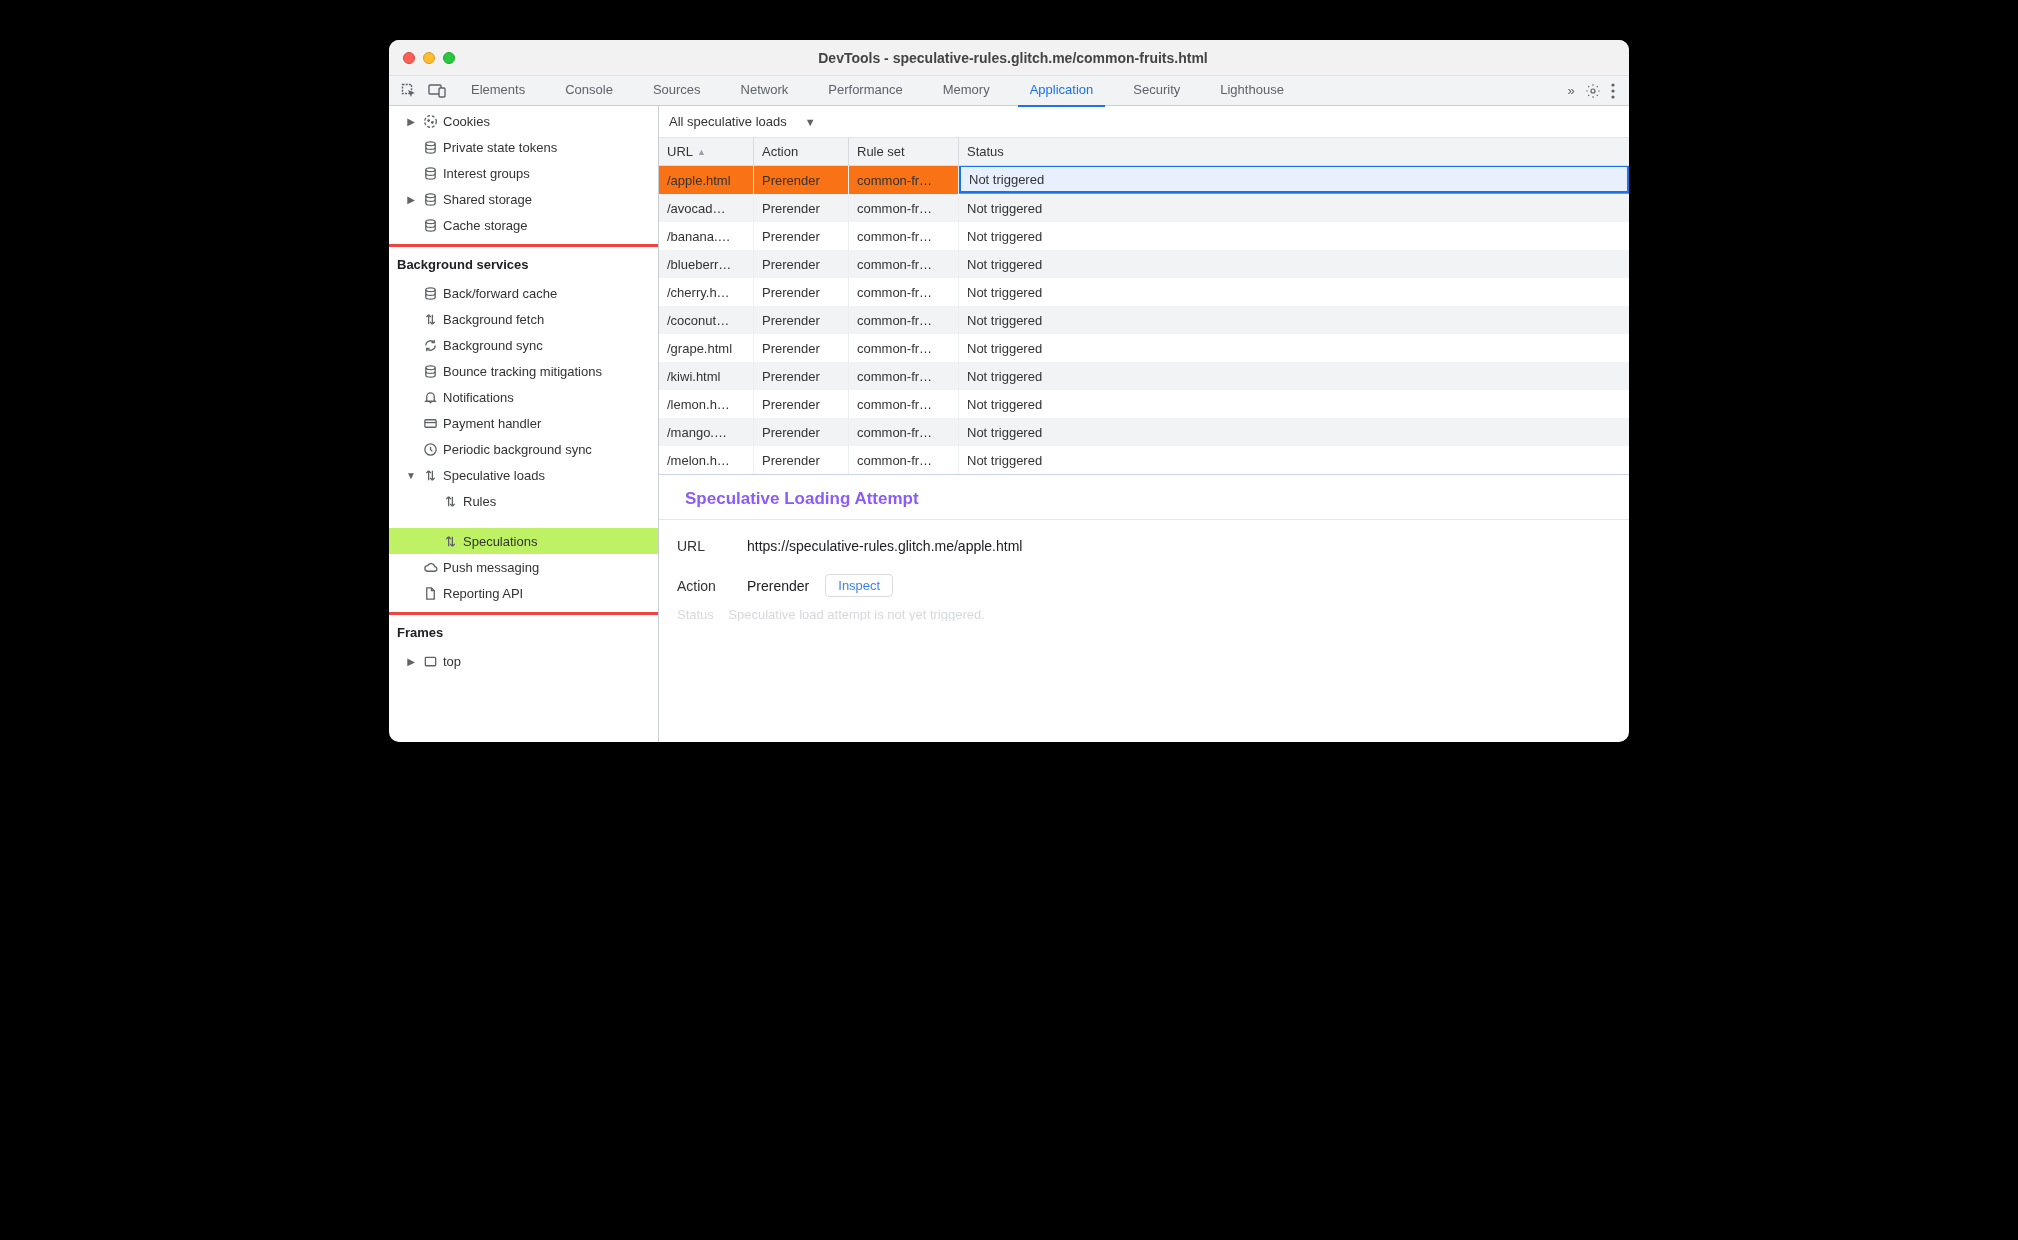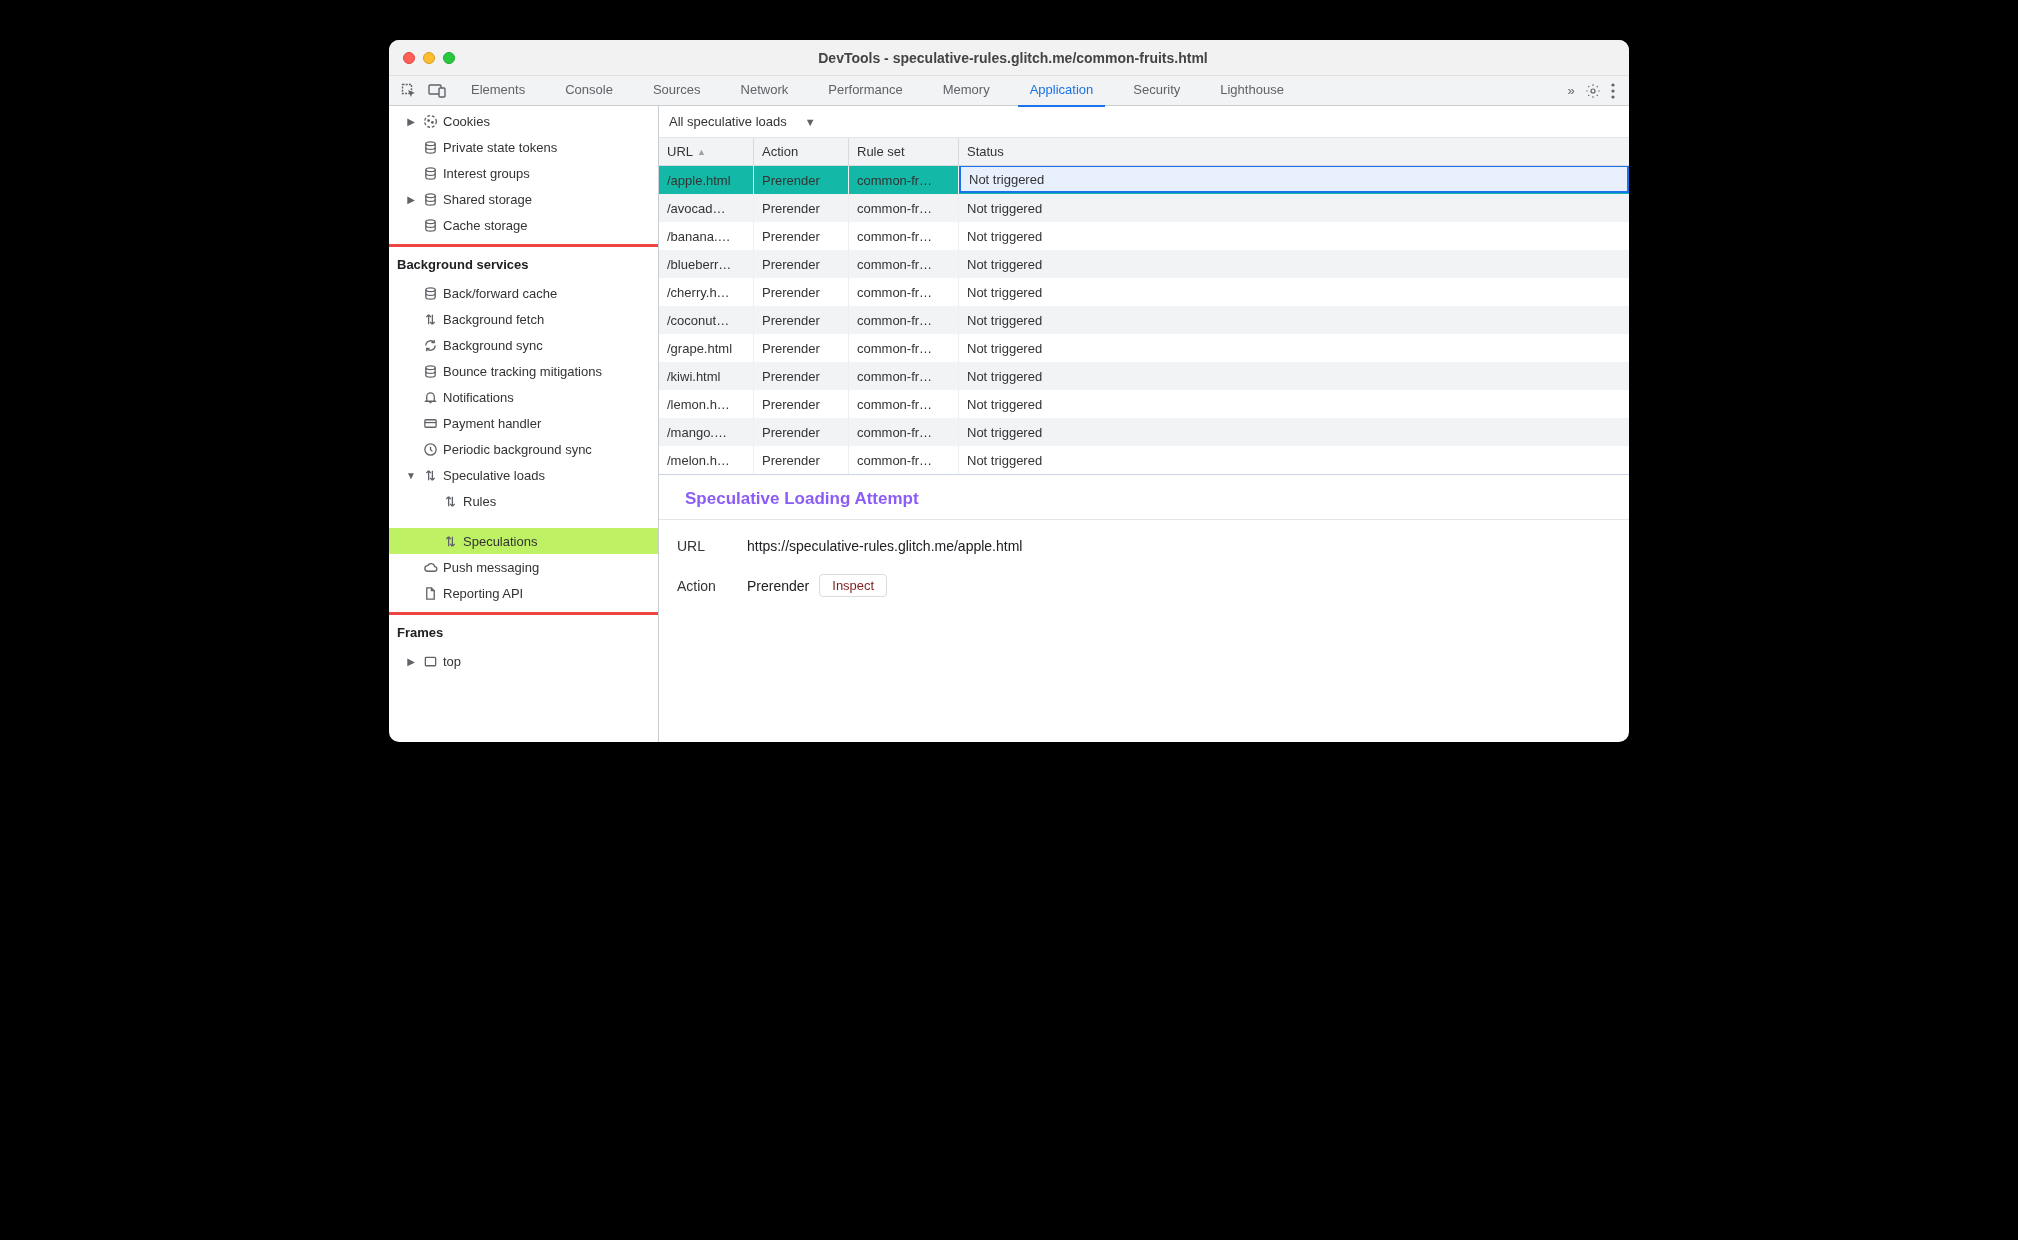--- a/index.html
+++ b/index.html
@@ -98,21 +98,21 @@
   }
   .th {
     display:flex; align-items:center; padding:0 8px; font-size:13px; color:#333;
     border-right:1px solid #d8dadd;
   }
   .th:last-child { border-right:none;}
   .th .sort { font-size:9px; color:#9aa0a6; margin-left:4px;}
   .tbody { max-height:310px; overflow:hidden; }
   .trow { height:28px; }
   .trow:nth-child(even){ background:#f1f3f4; }
-  .trow.selected { background:#14b8a6; }
+  .trow.selected { background:#f97316; }
   .td {
     display:flex; align-items:center; padding:0 8px; font-size:13px;
     border-right:1px solid #edeff1; color:#333;
     white-space:nowrap; overflow:hidden; text-overflow:ellipsis;
   }
   .td:last-child{ border-right:none; }
   .trow.selected .td.last {
     border:2px solid #1a73e8; height:28px; margin:-1px 0; background:#e8f0fe; z-index:2;
   }
   .detail-title {
@@ -123,22 +123,22 @@
   .detail-sub {
     padding:12px 32px 6px 32px; font-weight:600; font-size:14px;
   }
   .detail-grid {
     padding:8px 18px 0 18px;
   }
   .drow { display:flex; padding:10px 0; align-items:center;}
   .dkey { width:70px; text-align:left; color:#333; font-size:14px;}
   .dval { color:#202124; font-size:14px;}
   .inspect-btn {
-    display:inline-block; margin-left:10px; padding:3px 12px;
-    border:1px solid #dadce0; border-radius:4px; color:#7f1d1d; font-size:13px;
+    display:inline-block; margin-left:16px; padding:3px 12px;
+    border:1px solid #dadce0; border-radius:4px; color:#3b82f6; font-size:13px;
     background:#fff;
   }
   .fade-bottom {
     height:14px;
     background:linear-gradient(#fff, #fff);
     color:#9aa0a6; font-size:13px; padding-left:18px;
     overflow:hidden; opacity:.4;
   }
   svg { display:block; }
 </style>
@@ -493,15 +493,19 @@
         <div class="drow">
           <span class="dkey">URL</span>
           <span class="dval">https://speculative-rules.glitch.me/apple.html</span>
         </div>
         <div class="drow">
           <span class="dkey">Action</span>
           <span class="dval">Prerender</span>
           <span class="inspect-btn">Inspect</span>
         </div>
       </div>
+      <div class="fade-bottom">
+        <span>Status</span>&nbsp;&nbsp;&nbsp;
+        <span>Speculative load attempt is not yet triggered.</span>
+      </div>
     </div>
   </div>
 </div>
 
 </body></html>

